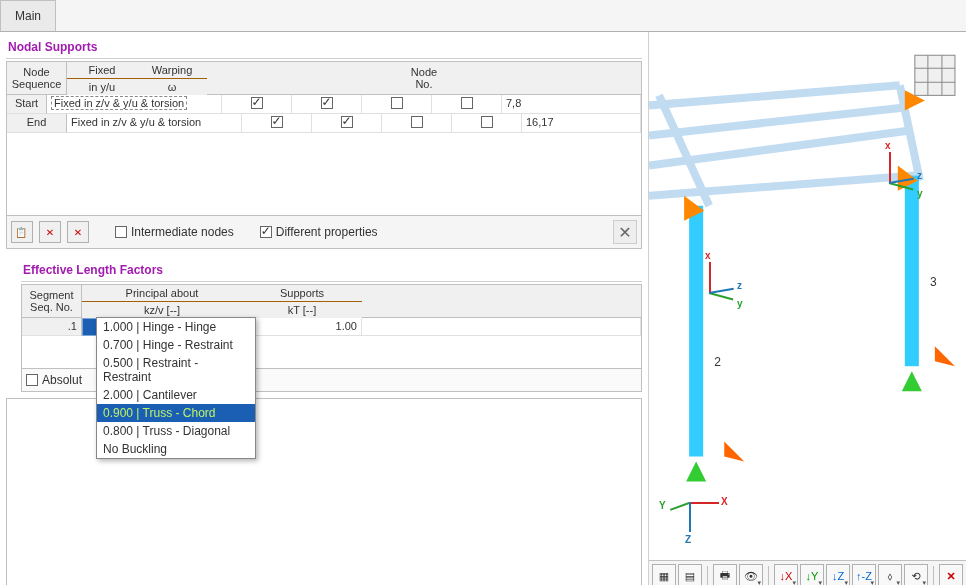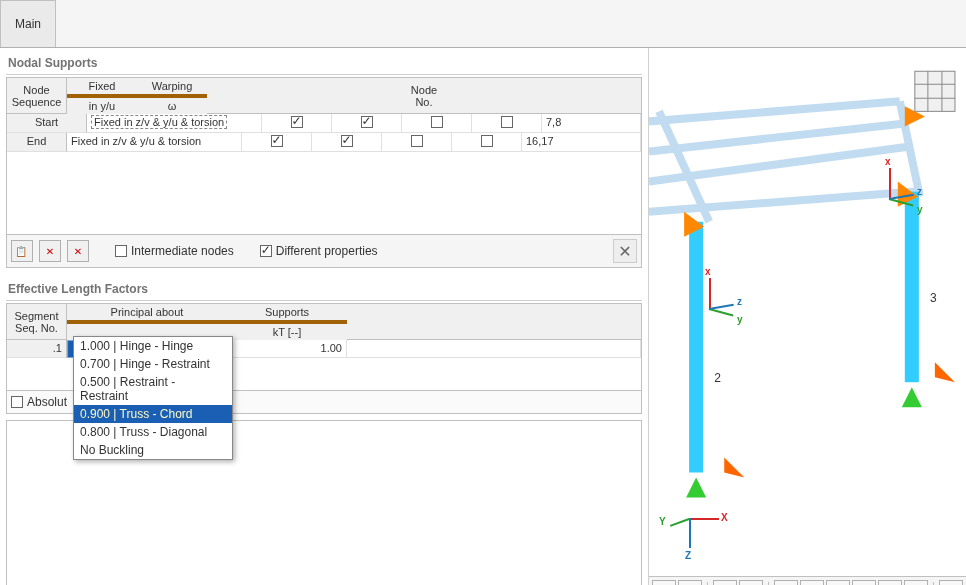--- a/index.html
+++ b/index.html
@@ -12,21 +12,21 @@
   height: 585px;
   overflow: hidden;
   position: relative;
 }
 .tabs {
   display: flex;
   border-bottom: 1px solid #b0b0b0;
   background: #f5f5f5;
 }
 .tab {
-  padding: 16px 14px;
+  padding: 8px 14px;
   border: 1px solid #c0c0c0;
   border-bottom: none;
   background: #eaeaea;
   cursor: pointer;
   margin-right: 0;
 }
 .tab.active {
   background: #fff;
   border-bottom: 1px solid #fff;
   position: relative;
@@ -44,21 +44,21 @@
 }
 .right-panel {
   flex: 1;
   border-left: 1px solid #d0d0d0;
   position: relative;
   background: #fff;
   display: flex;
   flex-direction: column;
 }
 .section-title {
-  color: #737373;
+  color: #a21caf;
   font-weight: bold;
   padding: 4px 2px;
   border-bottom: 1px solid #d0d0d0;
   margin-bottom: 2px;
 }
 .grid {
   border: 1px solid #c0c0c0;
   background: #fff;
   font-size: 11px;
 }
@@ -74,21 +74,21 @@
   display: flex;
   align-items: center;
   justify-content: center;
 }
 .grid-header-cell:last-child { border-right: none; }
 .grid-header-group {
   display: flex;
   flex-direction: column;
 }
 .grid-header-group .top {
-  border-bottom: 4px solid #a16207;
+  border-bottom: 1px solid #a16207;
   text-align: center;
   padding: 2px 4px;
 }
 .grid-header-group .sub {
   display: flex;
   flex: 1;
 }
 .grid-header-group .sub div {
   flex: 1;
   text-align: center;
@@ -131,52 +131,52 @@
 .tool-btn.red { color: #c00; }
 .supports-footer .check-group {
   display: flex; align-items: center; gap: 4px; margin-left: 20px;
 }
 .supports-footer .close-btn {
   margin-left: auto;
   width: 24px; height: 24px; font-size: 16px; color: #666;
   background: #eee; border: 1px solid #ccc; cursor: pointer;
   display: flex; align-items: center; justify-content: center;
 }
-.eff-section { margin-top: 10px; position: relative; }
+.eff-section { margin-top: 10px; position: relative; margin-left: 15px; }
 .eff-grid .grid-body { height: 50px; }
 .dropdown-cell {
   display: flex; align-items: center; padding: 0; border: 1px solid #7aa7d4;
 }
 .dropdown-cell .val {
   flex: 1; text-align: right; color: #fff; background: #1a5fb4;
   padding: 2px 4px;
 }
 .dropdown-cell .arrow {
   width: 16px; text-align: center; background: #e8e8e8; cursor: pointer;
 }
 .absolute-row {
   display: flex; align-items: center; gap: 4px; padding: 4px;
   border: 1px solid #c0c0c0; border-top: none; background: #fafafa;
 }
 .dropdown-list {
   position: absolute;
-  top: 58px; left: 67px;
+  top: 58px; left: 75px;
   width: 160px;
   background: #fff;
   border: 1px solid #888;
   box-shadow: 2px 2px 5px rgba(0,0,0,0.3);
   z-index: 100;
   font-size: 12px;
 }
 .dropdown-list .item {
   padding: 2px 6px;
   cursor: pointer;
 }
 .dropdown-list .item.selected {
-  background: #1a5fb4; color: #fef9c3;
+  background: #1a5fb4; color: #bef264;
 }
 .blank-panel {
   flex: 1; border: 1px solid #c0c0c0; margin-top: 6px; background: #fff;
 }
 .viewport {
   flex: 1;
   position: relative;
   overflow: hidden;
 }
 .viewport-toolbar {
@@ -235,21 +235,21 @@
         </div>
         <div class="grid-header-cell" style="flex:1">
           <div class="two-line">
               <span>Node</span>
               <span>No.</span>
             </div>
         </div>
       </div>
       <div class="grid-body">
         <div class="grid-row">
-          <div class="grid-cell rowhead" style="width:80px">Start</div>
+          <div class="grid-cell rowhead" style="width:40px">Start</div>
           <div class="grid-cell" style="width:175px;text-align:left"><span class="dashed">Fixed in z/v &amp; y/u &amp; torsion</span></div>
           <div class="grid-cell" style="width:70px"><span class="chk checked"></span></div>
           <div class="grid-cell" style="width:70px"><span class="chk checked"></span></div>
           <div class="grid-cell" style="width:70px"><span class="chk"></span></div>
           <div class="grid-cell" style="width:70px"><span class="chk"></span></div>
           <div class="grid-cell" style="flex:1;text-align:left">7,8</div>
         </div>
         <div class="grid-row">
           <div class="grid-cell rowhead" style="width:60px">End</div>
           <div class="grid-cell" style="width:175px;text-align:left">Fixed in z/v &amp; y/u &amp; torsion</div>
@@ -281,20 +281,23 @@
       <div class="grid eff-grid">
         <div class="grid-header">
           <div class="grid-header-cell" style="width:60px">
             <div class="two-line">
                 <span>Segment</span>
                 <span>Seq. No.</span>
               </div>
           </div>
           <div class="grid-header-group" style="width:160px">
             <div class="top">Principal about</div>
+            <div class="sub">
+                <div>kz/v [--]</div>
+              </div>
           </div>
           <div class="grid-header-group" style="width:120px">
             <div class="top">Supports</div>
             <div class="sub">
                 <div>kT [--]</div>
               </div>
           </div>
           <div class="grid-header-cell" style="flex:1"></div>
         </div>
         <div class="grid-body">
@@ -311,20 +314,21 @@
       </div>
       <div class="absolute-row">
         <span class="chk"></span>
         <span>Absolut</span>
       </div>
 
       <div class="dropdown-list">
         <div class="item">1.000 | Hinge - Hinge</div>
         <div class="item">0.700 | Hinge - Restraint</div>
         <div class="item">0.500 | Restraint - Restraint</div>
+        <div class="item">2.000 | Cantilever</div>
         <div class="item selected">0.900 | Truss - Chord</div>
         <div class="item">0.800 | Truss - Diagonal</div>
         <div class="item">No Buckling</div>
       </div>
     </div>
 
     <div class="blank-panel"></div>
   </div>
 
   <div class="right-panel">

